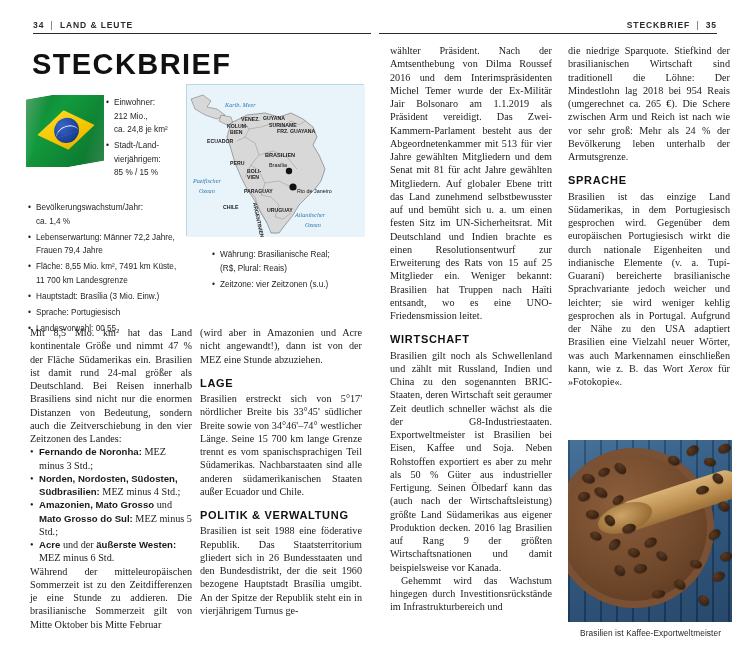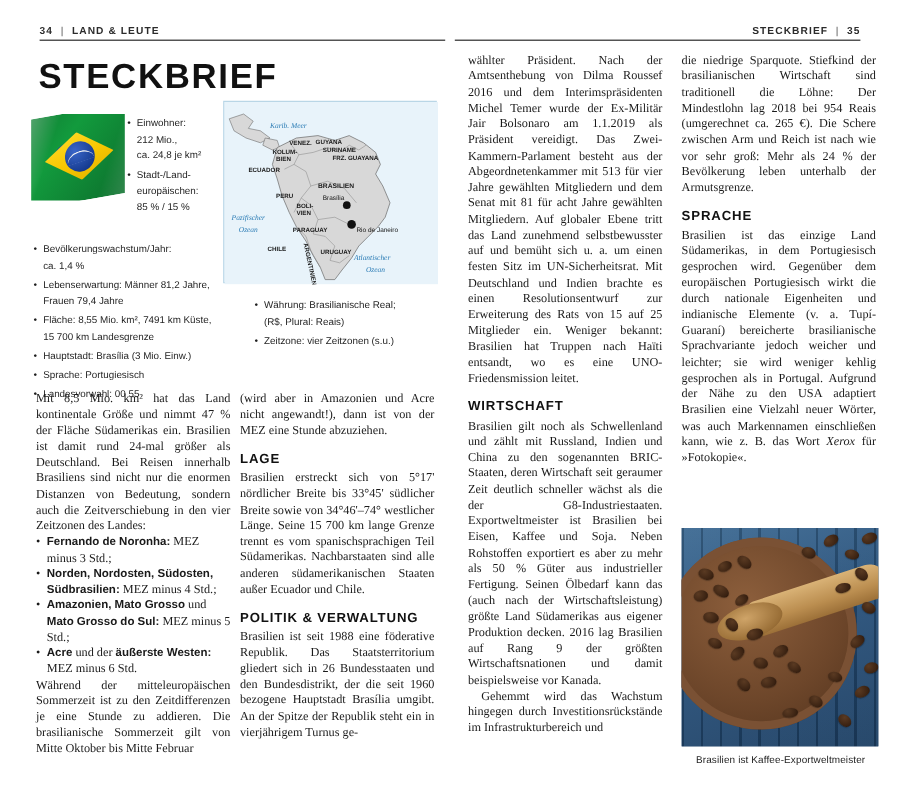--- a/index.html
+++ b/index.html
@@ -204,39 +204,39 @@
   </div>
 
   <div class="facts colA">
     <div class="fact">
       <b>Einwohner:</b>
       <span class="sub">212 Mio.,</span>
       <span class="sub">ca. 24,8 je km²</span>
     </div>
     <div class="fact">
       <b>Stadt-/Land-</b>
-      <b class="sub">europäischen:</b>
+      <b class="sub">vierjährigem:</b>
       <span class="sub">85 % / 15 %</span>
     </div>
   </div>
 
   <div class="facts colB">
     <div class="fact">
       <b>Bevölkerungswachstum/Jahr:</b>
       <span class="sub">ca. 1,4 %</span>
     </div>
     <div class="fact">
       <b>Lebenserwartung:</b>
-      <span>Männer 81,2 Jahre,</span>
+      <span>Männer 72,2 Jahre,</span>
       <span class="sub">Frauen 79,4 Jahre</span>
     </div>
     <div class="fact">
       <b>Fläche:</b>
       <span>8,55 Mio. km², 7491 km Küste,</span>
-      <span class="sub">15 700 km Landesgrenze</span>
+      <span class="sub">11 700 km Landesgrenze</span>
     </div>
     <div class="fact">
       <b>Hauptstadt:</b>
       <span>Brasília (3 Mio. Einw.)</span>
     </div>
     <div class="fact">
       <b>Sprache:</b>
       <span>Portugiesisch</span>
     </div>
     <div class="fact">

